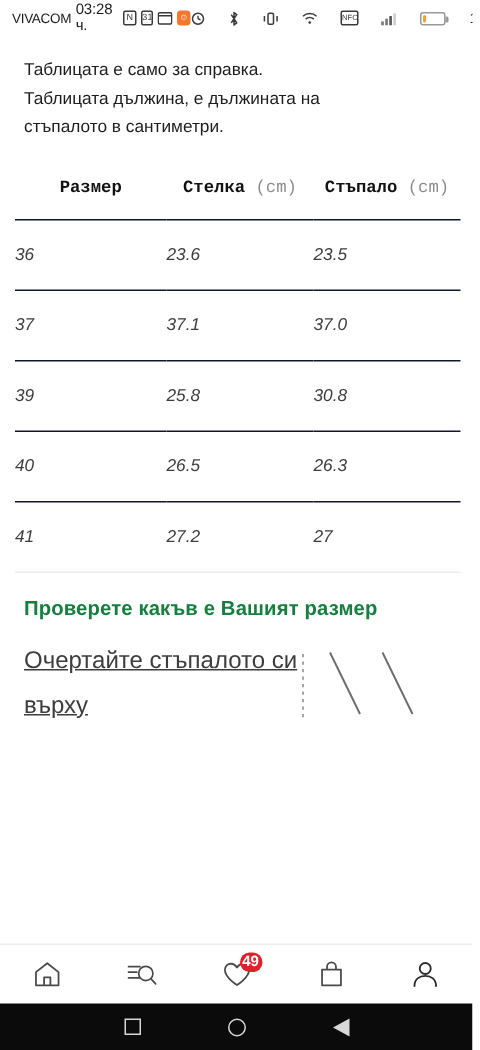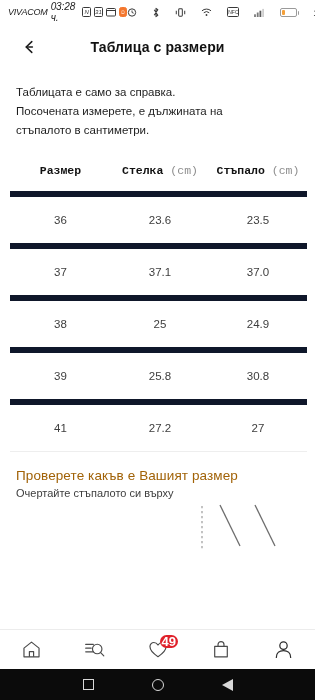--- a/index.html
+++ b/index.html
@@ -24,21 +24,21 @@
     height: 24px;
     flex: 0 0 24px;
     display: flex;
     align-items: center;
     justify-content: space-between;
     padding: 0 6px 0 8px;
     font-size: 9.5px;
     color: #1b1b1b;
     letter-spacing: .1px;
   }
-  .sb-left { display: flex; align-items: center; gap: 3px; font-style: italic; }
+  .sb-left { display: flex; align-items: center; gap: 3px; }
   .sb-right { display: flex; align-items: center; gap: 15px; }
   .sb-carrier { font-size: 9px; letter-spacing: -.2px; }
   .sb-time { font-size: 10px; letter-spacing: -.1px; }
   .sb-ico { display: inline-flex; align-items: center; }
   .sb-ico svg { display: block; }
   .chip {
     width: 10px; height: 10px;
     border: 1.1px solid #3a3a3a;
     border-radius: 1.5px;
     font-size: 6px; line-height: 8px;
@@ -119,48 +119,51 @@
     font-weight: bold;
     color: #121212;
     padding: 10px 0 14px 0;
     text-align: center;
     font-family: Liberation Mono, monospace;
   }
   .size-table th .unit { font-weight: normal; color: #8d8d8d; }
   .size-table td {
     font-size: 11.5px;
     color: #3d3d3d;
-    text-align: center;
+    text-align: left;
     padding: 17px 0;
-    border-top: 6px solid #0f172a;
+    border-top: 1px solid #0f172a;
+    font-style: italic;
   }
   .size-table tbody tr td:first-child { position: relative; }
   .size-table col.c1 { width: 34%; }
   .size-table col.c2 { width: 33%; }
   .size-table col.c3 { width: 33%; }
   .tbl-wrap { padding: 0 8px 0 10px; }
 
   
   .measure {
     border-top: 1px solid #eeeeee;
     margin: 0 8px 0 10px;
     padding: 16px 6px 0 6px;
     position: relative;
   }
   .measure h2 {
     font-size: 13.5px;
-    font-weight: normal;
-    color: #a16207;
+    font-weight: bold;
+    color: #15803d;
     letter-spacing: .1px;
+    margin-bottom: 13px;
   }
   .measure p {
-    font-size: 11px;
+    font-size: 16px;
     line-height: 1.85;
     color: #3d3d3d;
     max-width: 190px;
+    text-decoration: underline;
   }
   .foot-diagram {
     position: absolute;
     right: 6px;
     top: 52px;
     width: 105px;
     height: 60px;
     overflow: hidden;
     pointer-events: none;
   }
@@ -188,21 +191,21 @@
     position: absolute;
     top: 5px;
     left: 50%;
     margin-left: 2px;
     min-width: 13px;
     height: 13px;
     padding: 0 2px;
     background: #e0202a;
     color: #ffffff;
     border-radius: 7px;
-    font-size: 13px;
+    font-size: 10px;
     line-height: 13px;
     font-weight: bold;
   }
 
   
   .navbar {
     flex: 0 0 31px;
     height: 31px;
     background: #0b0b0b;
     display: flex;
@@ -275,37 +278,26 @@
             <rect x="9" y="1" width="2" height="9" fill="#cfcfcf"></rect>
           </svg>
       </span>
       <span class="batt">
           <i style="width: 19%; background: rgb(244, 160, 58);"></i>
         </span>
       <span class="sb-pct">19%</span>
     </div>
   </div>
 
-  <div class="appbar">
-    <div class="back-btn">
-      <span>
-        <svg width="20" height="16" viewBox="0 0 20 16">
-            <path d="M7.8 2.6 L2.2 8 L7.8 13.4" fill="none" stroke="#1b1b1b" stroke-width="1.5" stroke-linecap="round" stroke-linejoin="round"></path>
-            <line x1="2.4" y1="8" x2="8.4" y2="8" stroke="#1b1b1b" stroke-width="1.5" stroke-linecap="round"></line>
-          </svg>
-      </span>
-    </div>
-    <div class="appbar-title">Таблица с размери</div>
-  </div>
 
   <div class="content">
 
     <div class="intro">
       <p>Таблицата е само за справка.</p>
-      <p> Посочената измерете, е дължината на</p>
+      <p> Таблицата дължина, е дължината на</p>
       <p>стъпалото в сантиметри.</p>
     </div>
 
     <div class="tbl-wrap">
       <table class="size-table">
         <colgroup>
             <col class="c1">
             <col class="c2">
             <col class="c3">
           </colgroup>
@@ -329,28 +321,28 @@
             <td>36</td>
             <td>23.6</td>
             <td>23.5</td>
           </tr>
           <tr>
             <td>37</td>
             <td>37.1</td>
             <td>37.0</td>
           </tr>
           <tr>
-            <td>38</td>
-            <td>25</td>
-            <td>24.9</td>
-          </tr>
-          <tr>
             <td>39</td>
             <td>25.8</td>
             <td>30.8</td>
+          </tr>
+          <tr>
+            <td>40</td>
+            <td>26.5</td>
+            <td>26.3</td>
           </tr>
           <tr>
             <td>41</td>
             <td>27.2</td>
             <td>27</td>
           </tr>
         </tbody>
       </table>
     </div>
 

